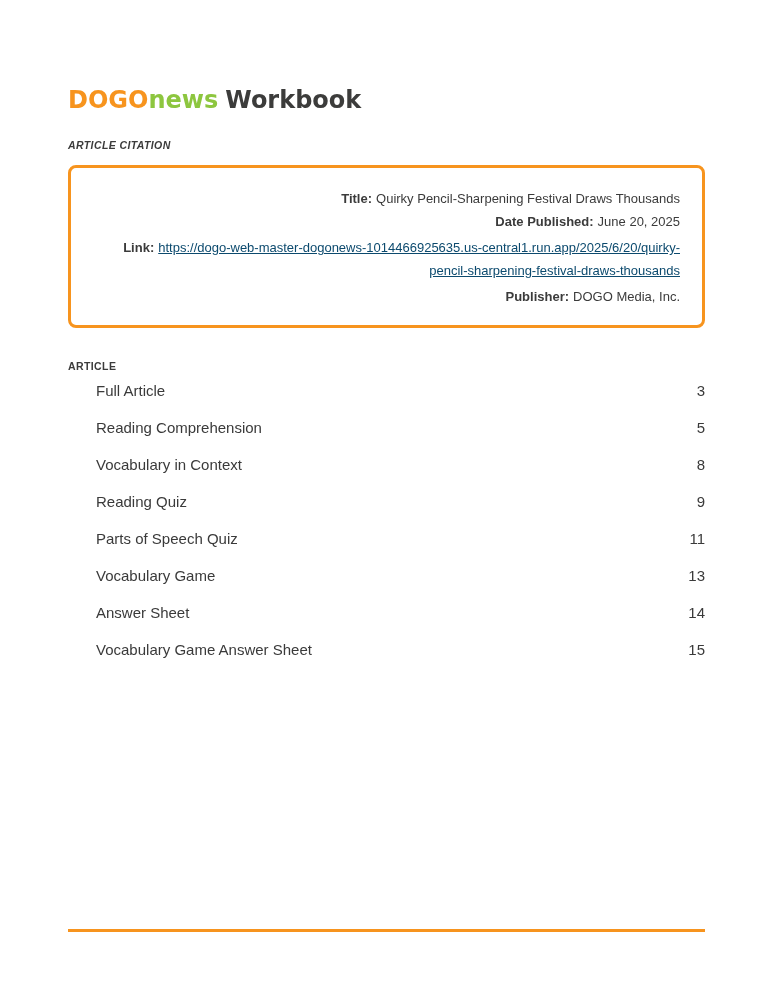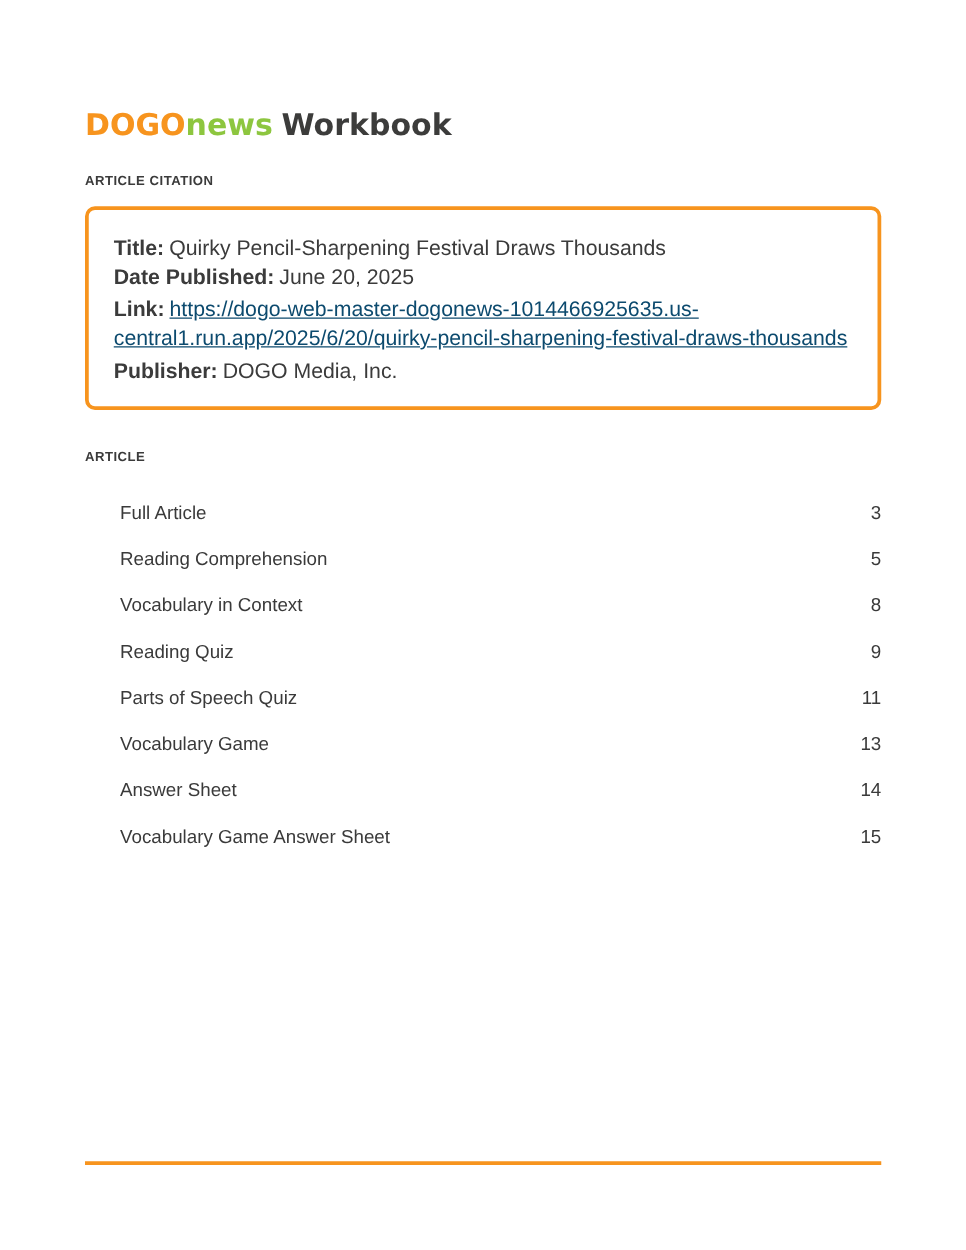--- a/index.html
+++ b/index.html
@@ -28,52 +28,53 @@
   .logo-news { color: #8dc63f; }
   .logo-suffix { color: #3c3c3b; margin-left: 7px; }
 
   
   .section-label {
     font-size: 10.5px;
     font-weight: bold;
     letter-spacing: 0.4px;
     color: #3b3b3b;
   }
-  .label-citation { margin-top: 25px; }
+  .label-citation { margin-top: 25px; font-style: italic; }
   .label-contents { margin-top: 32px; }
 
   
   .citation-box {
     margin-top: 14px;
     border: 3px solid #f7941e;
     border-radius: 8px;
     padding: 22px 22px 14px 20px;
     box-sizing: border-box;
   }
   .cit-row {
     margin: 0 0 6px 0;
-    font-size: 17px;
+    font-size: 13px;
     line-height: 17px;
     color: #3b3b3b;
     overflow-wrap: break-word;
+    text-align: right;
   }
   .cit-label { font-weight: bold; margin-right: 4px; }
   .cit-link {
     color: #0c4a6e;
     text-decoration: underline;
     line-height: 23px;
   }
   .cit-row-link { line-height: 23px; }
 
   
   .toc { margin-top: 10px; }
   .toc-row {
     display: flex;
     justify-content: space-between;
-    align-items: flex-end;
+    align-items: flex-start;
     height: 37px;
     padding-left: 28px;
     font-size: 15px;
     color: #3a3a3a;
   }
   .toc-title { }
   .toc-page { }
 
   
   .footer-rule {

